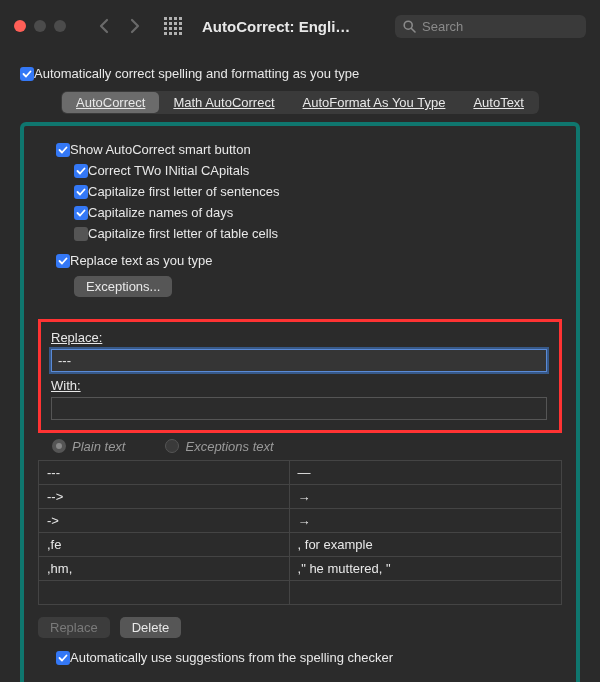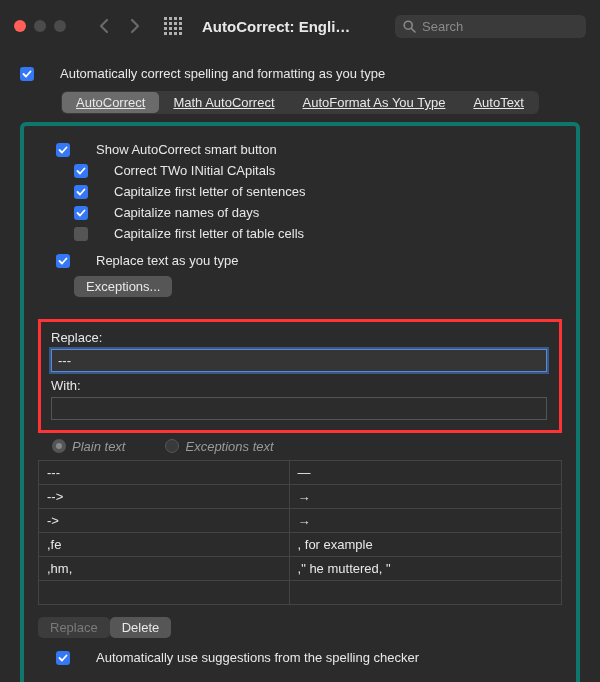--- a/index.html
+++ b/index.html
@@ -62,21 +62,21 @@
     border-radius: 6px;
     padding: 4px 8px;
     width: 191px;
     color: #8a8a8a;
     font-size: 13px;
   }
   .search svg { margin-right: 6px; }
 
   .content { padding: 8px 20px 16px 20px; }
 
-  .check-row { display:flex; align-items:center; gap:26px; margin: 6px 0; }
+  .check-row { display:flex; align-items:center; gap:0; margin: 6px 0; }
   .check-indent1 { margin-left: 18px; }
   .check-indent2 { margin-left: 36px; }
 
   .checkbox {
     width: 14px; height: 14px; border-radius: 3px;
     display:flex; align-items:center; justify-content:center;
     flex-shrink:0;
   }
   .checkbox.checked { background: var(--accent-check); }
   .checkbox.unchecked { background: #555; }
@@ -120,20 +120,21 @@
 
   .exceptions-row { margin: 8px 0 12px 36px; }
 
   
   .replace-block {
     border: 3px solid var(--highlight);
     padding: 8px 12px 10px 10px;
     margin-top: 22px;
     position: relative;
     border-bottom: none;
+    text-decoration: underline;
   }
   .replace-block-bottom-border {
     height: 3px;
     background: var(--highlight);
     margin-bottom: 0;
   }
   .field-label { font-size: 13px; margin-bottom: 4px; }
   .field-input {
     width: 100%;
     background: var(--bg-input-dark);
@@ -176,21 +177,21 @@
     border-top: 1px solid #444;
     font-size: 13px;
   }
   .ac-cell {
     padding: 4px 8px;
     overflow:hidden; white-space:nowrap;
   }
   .ac-cell.left { width: 48%; border-right:1px solid #444; }
   .ac-cell.right { width: 52%; }
 
-  .btn-row { display:flex; margin: 4px 0 12px 0; }
+  .btn-row { display:flex; gap: 10px; margin: 4px 0 12px 0; }
 
 </style>
 </head>
 <body>
 
 <div class="titlebar">
   <div class="traffic">
     <div class="dot red"></div>
     <div class="dot grey"></div>
     <div class="dot grey"></div>

